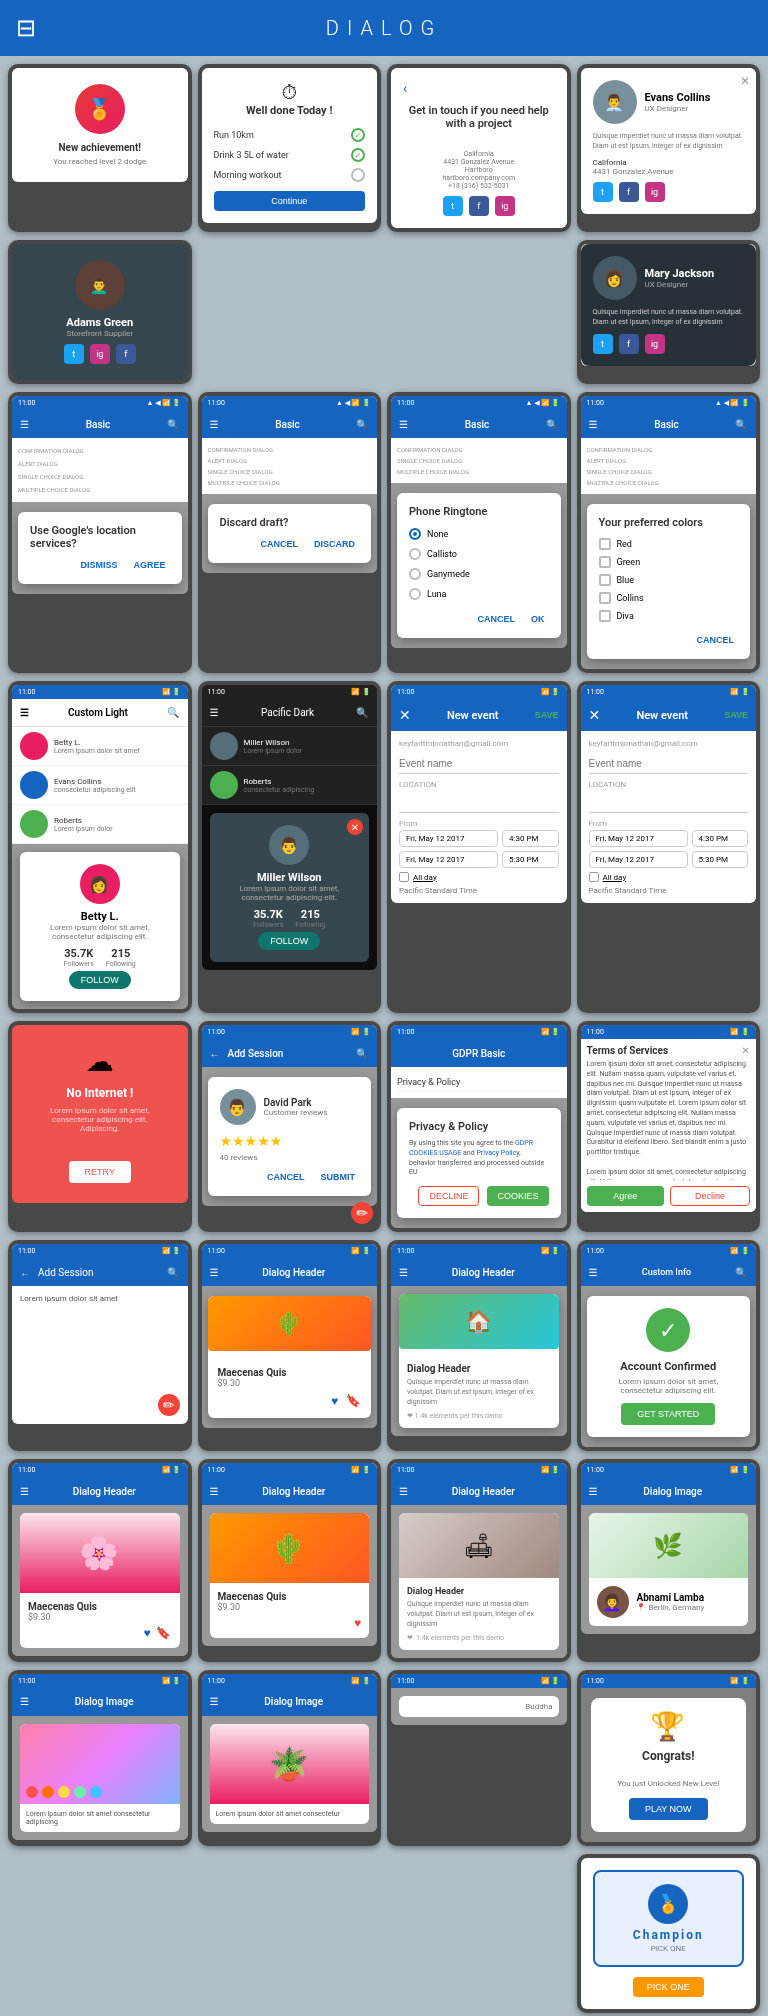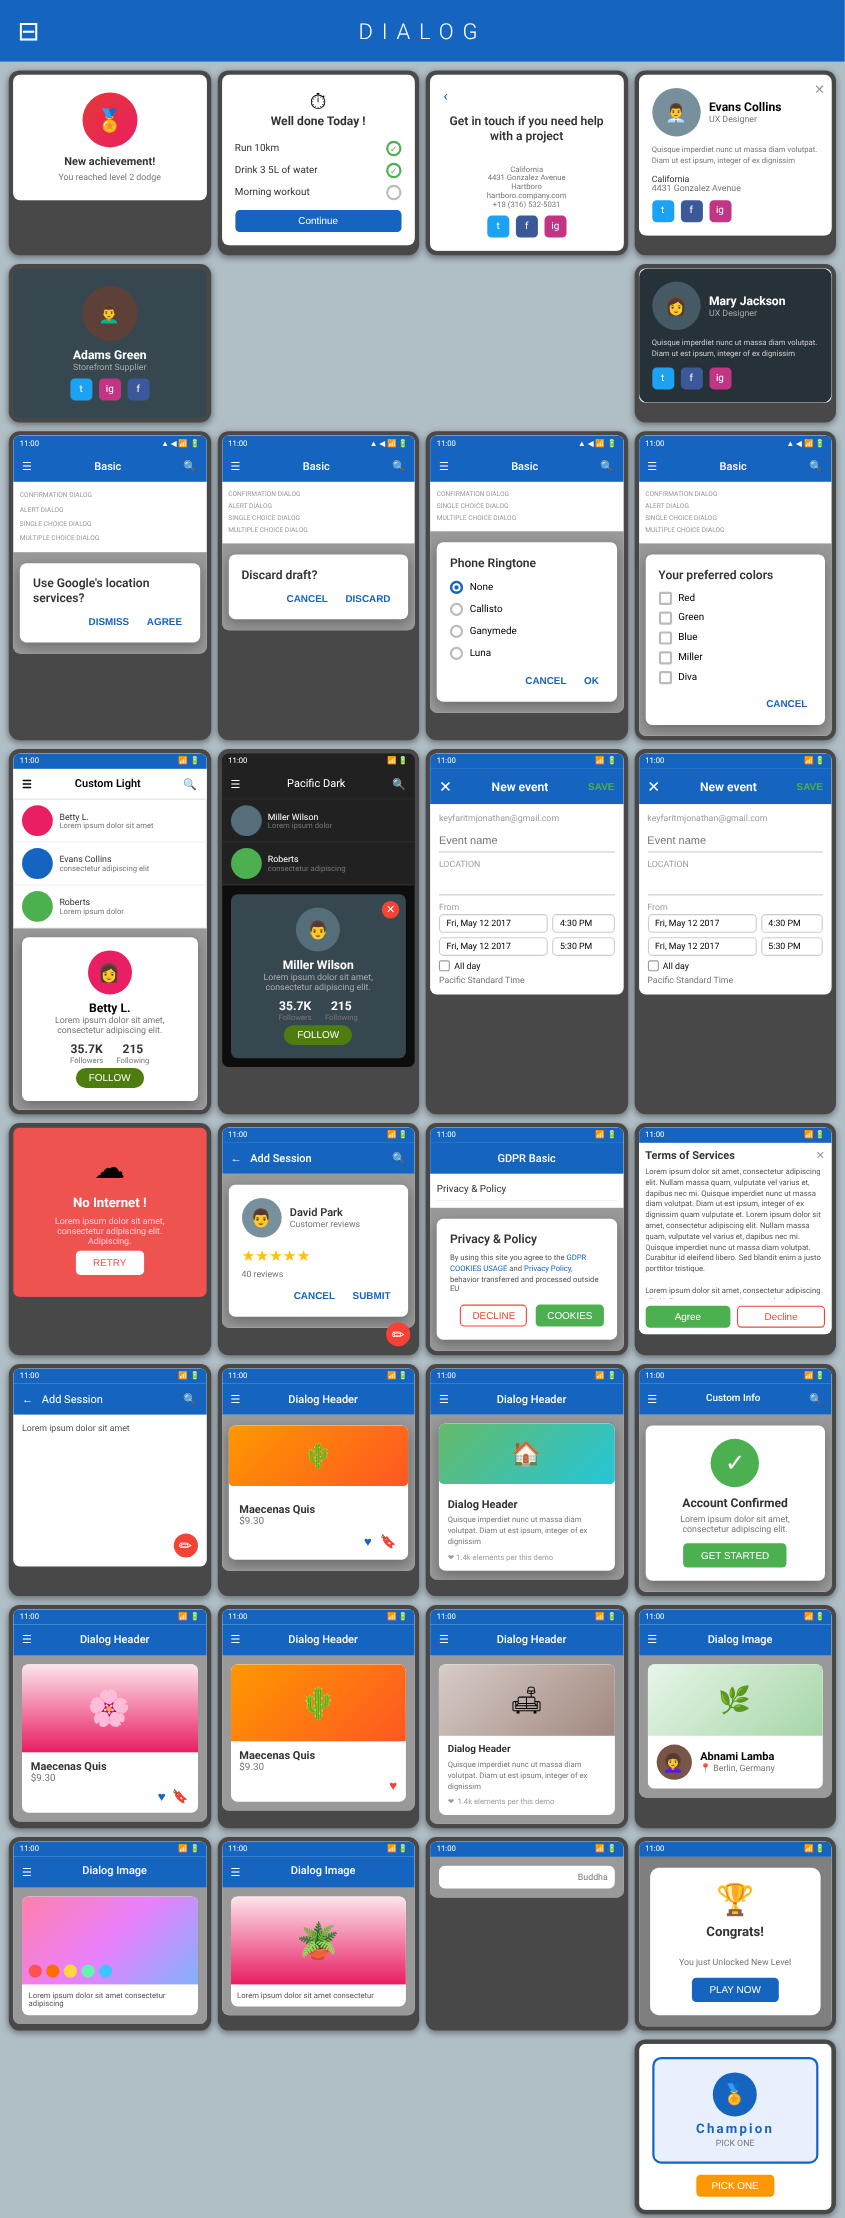--- a/index.html
+++ b/index.html
@@ -282,21 +282,21 @@
       align-items: center;
       justify-content: center;
       color: white;
       font-size: 9px;
     }
     .social-icon.twitter { background: #1da1f2; }
     .social-icon.fb { background: #3b5998; }
     .social-icon.instagram { background: #c13584; }
 
     .follow-btn {
-      background: #4d7c0f;
+      background: #0f766e;
       color: white;
       border: none;
       border-radius: 16px;
       padding: 4px 12px;
       font-size: 9px;
       cursor: pointer;
     }
     .follow-stats {
       display: flex;
       gap: 12px;
@@ -325,20 +325,21 @@
       padding: 3px 6px;
       font-size: 8px;
     }
 
     .checkbox-row {
       display: flex;
       align-items: center;
       gap: 4px;
       font-size: 8px;
       margin: 4px 0;
+      text-decoration: underline;
     }
     .cb-box {
       width: 10px;
       height: 10px;
       border: 1px solid #999;
       border-radius: 2px;
     }
     .reviewer-name { font-size: 10px; font-weight: 600; color: #333; }
     .reviewer-title { font-size: 8px; color: #777; }
 
@@ -817,21 +818,21 @@
             <div class="checkbox-item">
                 <div class="checkbox-box"></div>
                 <span>Green</span>
               </div>
             <div class="checkbox-item">
                 <div class="checkbox-box"></div>
                 <span>Blue</span>
               </div>
             <div class="checkbox-item">
                 <div class="checkbox-box"></div>
-                <span>Miller</span>
+                <span>Collins</span>
               </div>
             <div class="checkbox-item">
                 <div class="checkbox-box"></div>
                 <span>Diva</span>
               </div>
             <div class="action-row">
               <button class="text-btn">CANCEL</button>
             </div>
           </div>
         </div>
@@ -1038,21 +1039,21 @@
 
   </div>
 
   <div class="row-4">
 
     <div class="mock-phone">
       <div class="mock-screen">
         <div style="background:#ef5350;padding:20px;min-height:150px;display:flex;flex-direction:column;align-items:center;justify-content:center;text-align:center;">
           <div style="font-size:28px;margin-bottom:8px;">☁</div>
           <div style="color:white;font-size:12px;font-weight:700;margin-bottom:6px;">No Internet !</div>
-          <div style="color:#ffcdd2;font-size:8px;margin-bottom:4px;">Lorem ipsum dolor sit amet, consectetur adipiscing elit. Adipiscing.</div>
+          <div style="color:#ffcdd2;font-size:8px;margin-bottom:28px;">Lorem ipsum dolor sit amet, consectetur adipiscing elit. Adipiscing.</div>
           <button style="background:white;color:#ef5350;border:none;border-radius:4px;padding:6px 16px;font-size:9px;cursor:pointer;">RETRY</button>
         </div>
       </div>
     </div>
 
     <div class="mock-phone">
       <div class="mock-screen">
         <div class="status-bar">
           <span>11:00</span>
           <span>📶 🔋</span>

